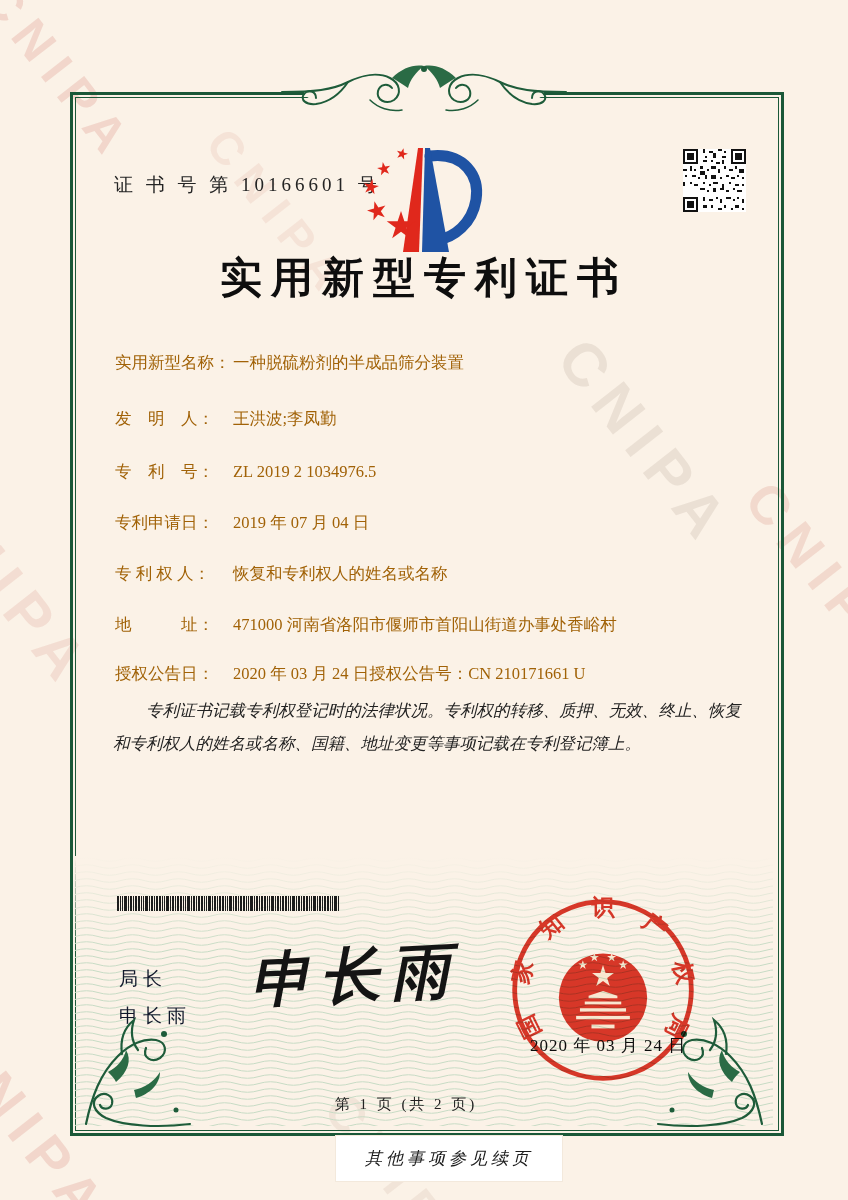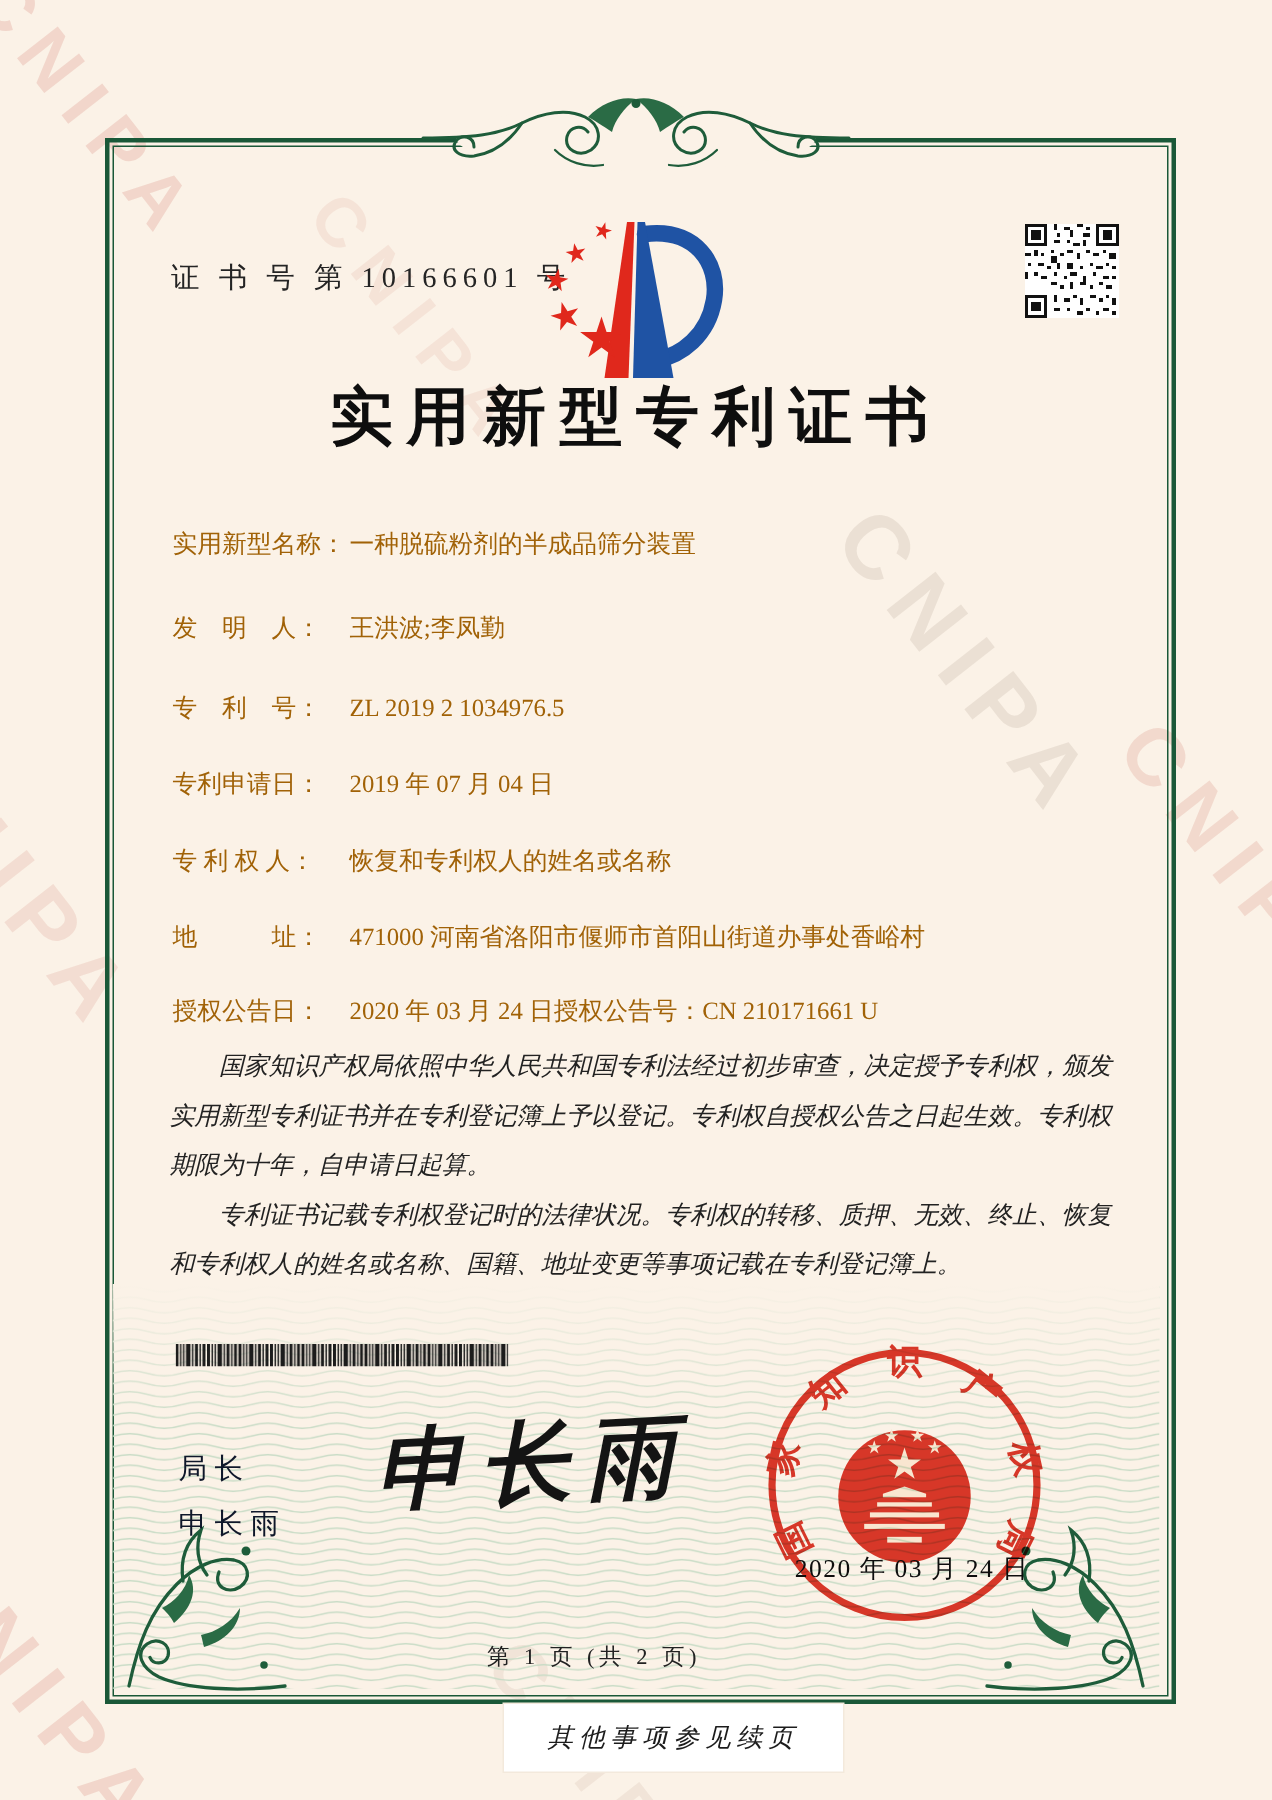--- a/index.html
+++ b/index.html
@@ -31,21 +31,21 @@
   .barcode{position:absolute;left:117px;top:896px;}
   .officer-title,.officer-name{position:absolute;left:119px;
     font-family:"Liberation Sans","DejaVu Sans",sans-serif;font-size:19px;letter-spacing:5px;color:#0f172a;}
   .officer-title{top:966px;}
   .officer-name{top:1003px;}
   .signature{position:absolute;left:250px;top:936px;font-size:60px;font-weight:bold;font-style:italic;
     letter-spacing:10px;color:#141414;transform:rotate(-3deg);font-family:"DejaVu Serif",serif;}
   .seal{position:absolute;left:507px;top:894px;mix-blend-mode:multiply;opacity:.93;}
   .seal-date{position:absolute;left:527px;top:1034px;width:162px;text-align:center;
     font-size:17px;color:#0d0d0d;letter-spacing:1px;white-space:nowrap;}
-  .page-indicator{position:absolute;left:58px;top:1095px;width:676px;text-align:center;
+  .page-indicator{position:absolute;left:68px;top:1095px;width:676px;text-align:center;
     font-size:15px;letter-spacing:3px;color:#222;}
   .note-box{position:absolute;left:336px;top:1136px;background:#ffffff;padding:11px 29px;
     font-size:17px;font-style:italic;letter-spacing:4px;color:#1c1c1c;box-shadow:0 0 0 1px #f3e9dc;}
   .ornament{position:absolute;pointer-events:none;}
 </style>
 </head>
 <body>
 
 <svg width="0" height="0" style="position:absolute" aria-hidden="true">
   <defs>
@@ -217,21 +217,20 @@
   <span class="lab">专 利 权 人：</span><span class="val">恢复和专利权人的姓名或名称</span>
 </div>
 <div class="row" style="top:614px">
   <span class="lab">地　　　址：</span><span class="val">471000 河南省洛阳市偃师市首阳山街道办事处香峪村</span>
 </div>
 <div class="row" style="top:663px">
   <span class="lab">授权公告日：</span><span class="val">2020 年 03 月 24 日</span><span class="grant-pair"><span>授权公告号：</span><span>CN 210171661 U</span></span>
 </div>
 
 <div class="paras">
-  <p>国家知识产权局依照中华人民共和国专利法经过初步审查，决定授予专利权，颁发实用新型专利证书并在专利登记簿上予以登记。专利权自授权公告之日起生效。专利权期限为十年，自申请日起算。</p>
   <p>专利证书记载专利权登记时的法律状况。专利权的转移、质押、无效、终止、恢复和专利权人的姓名或名称、国籍、地址变更等事项记载在专利登记簿上。</p>
 </div>
 
 <svg class="barcode" width="222" height="15" aria-hidden="true">
   <defs>
     <pattern id="bc" width="21" height="15" patternUnits="userSpaceOnUse">
       <g fill="#1c1c1c">
         <rect x="0" width="2" height="15"></rect>
           <rect x="3" width="1" height="15"></rect>
           <rect x="5" width="1" height="15"></rect>

